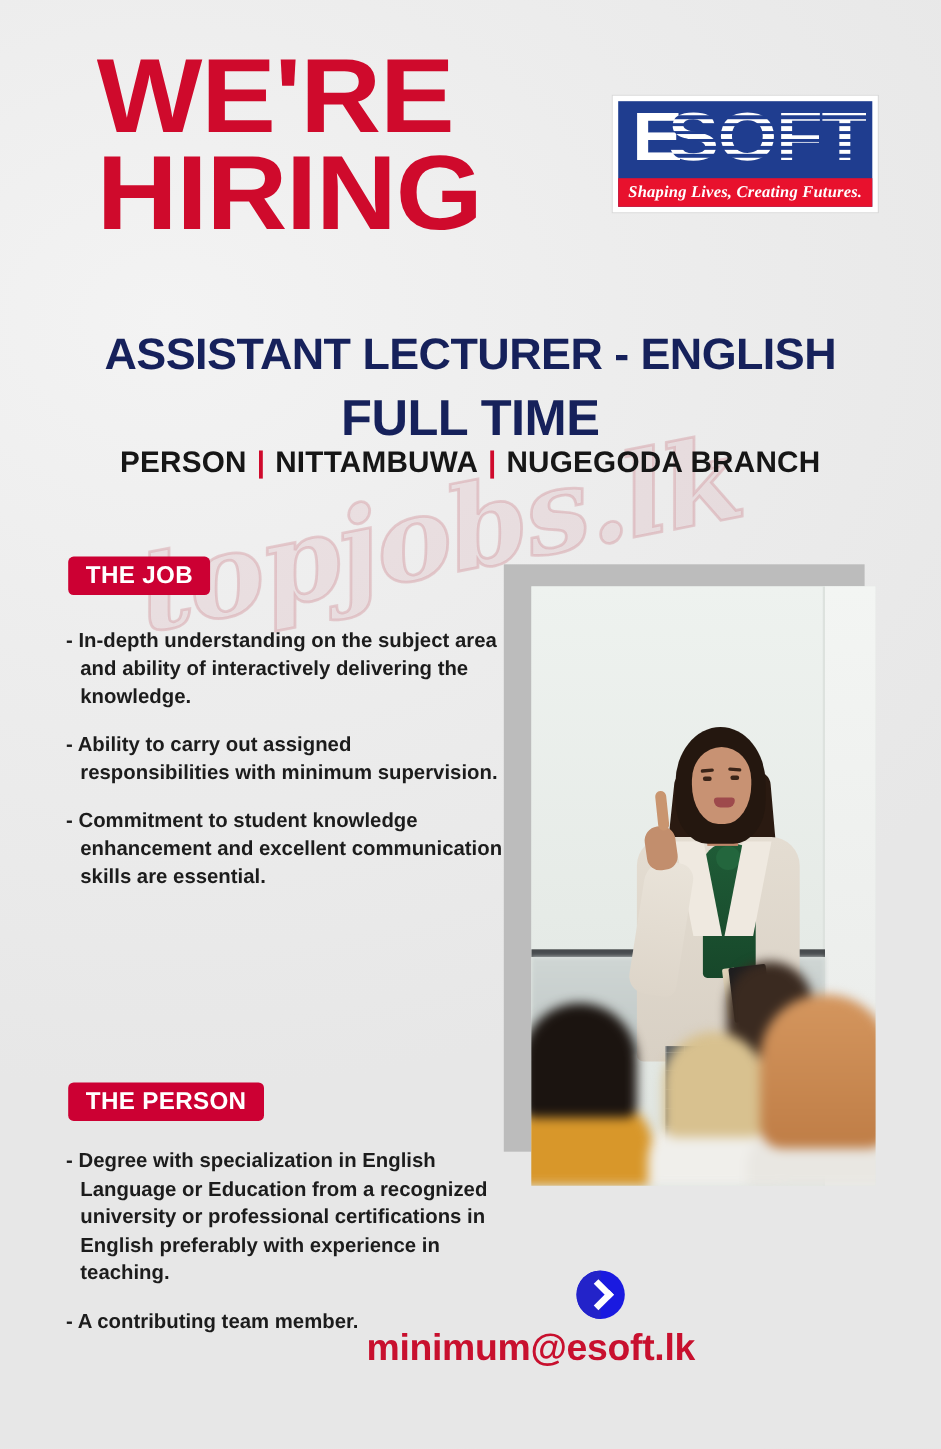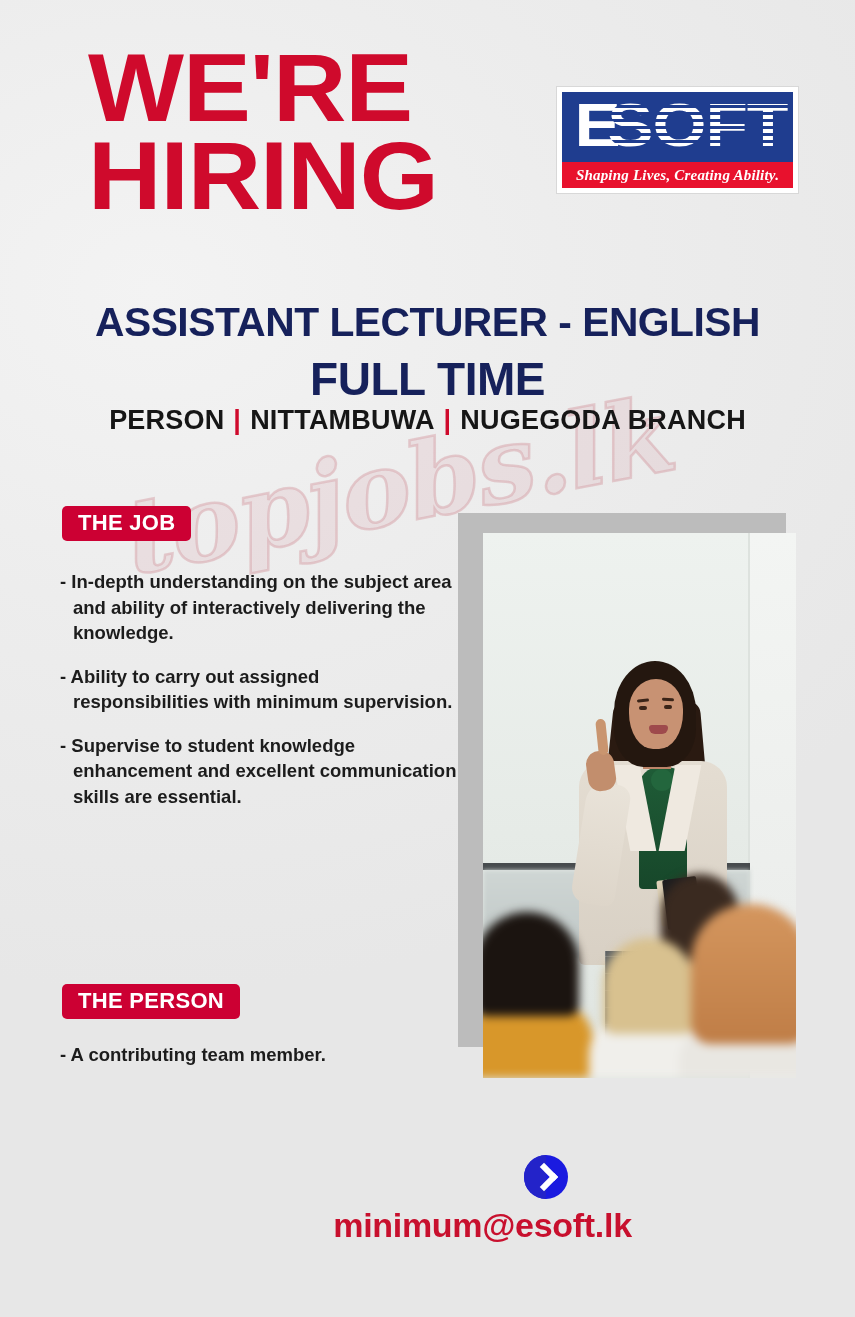--- a/index.html
+++ b/index.html
@@ -402,42 +402,43 @@
     <span>WE'RE</span>
     <span class="l2">HIRING</span>
   </div>
 
   <div id="logo">
     <div id="logo-inner">
       <div id="logo-word">
         <span class="lw">E</span>
           <span class="lw striped">SOFT</span>
       </div>
-      <div id="logo-tag">Shaping Lives, Creating Ability.</div>
+      <div id="logo-tag">Shaping Lives, Creating Futures.</div>
     </div>
   </div>
 
   <div id="job-title">ASSISTANT LECTURER - ENGLISH</div>
   <div id="job-type">FULL TIME</div>
   <div id="locations">
     <span>PERSON</span><span class="sep">|</span><span>NITTAMBUWA</span><span class="sep">|</span><span>NUGEGODA BRANCH</span>
   </div>
 
   <div class="badge" id="badge-job">THE JOB</div>
   <div class="bullets" id="job-bullets">
     <ul>
       <li>- In-depth understanding on the subject area and ability of interactively delivering the knowledge.</li>
       <li>- Ability to carry out assigned responsibilities with minimum supervision.</li>
-      <li>- Supervise to student knowledge enhancement and excellent communication skills are essential.</li>
+      <li>- Commitment to student knowledge enhancement and excellent communication skills are essential.</li>
     </ul>
   </div>
 
   <div class="badge" id="badge-person">THE PERSON</div>
   <div class="bullets" id="person-bullets">
     <ul>
+      <li>- Degree with specialization in English Language or Education from a recognized university or professional certifications in English preferably with experience in teaching.</li>
       <li>- A contributing team member.</li>
     </ul>
   </div>
 
   <div id="photo-frame"></div>
   <div id="photo">
     <div id="ph-wall"></div>
     <div id="ph-wall-right"></div>
     <div id="ph-board-edge"></div>
     <div id="ph-board-under"></div>

